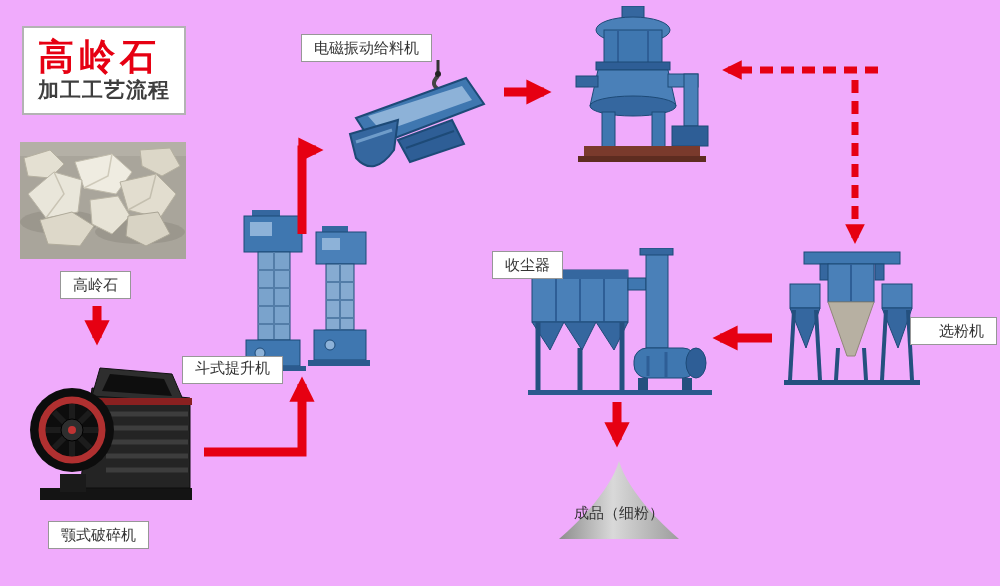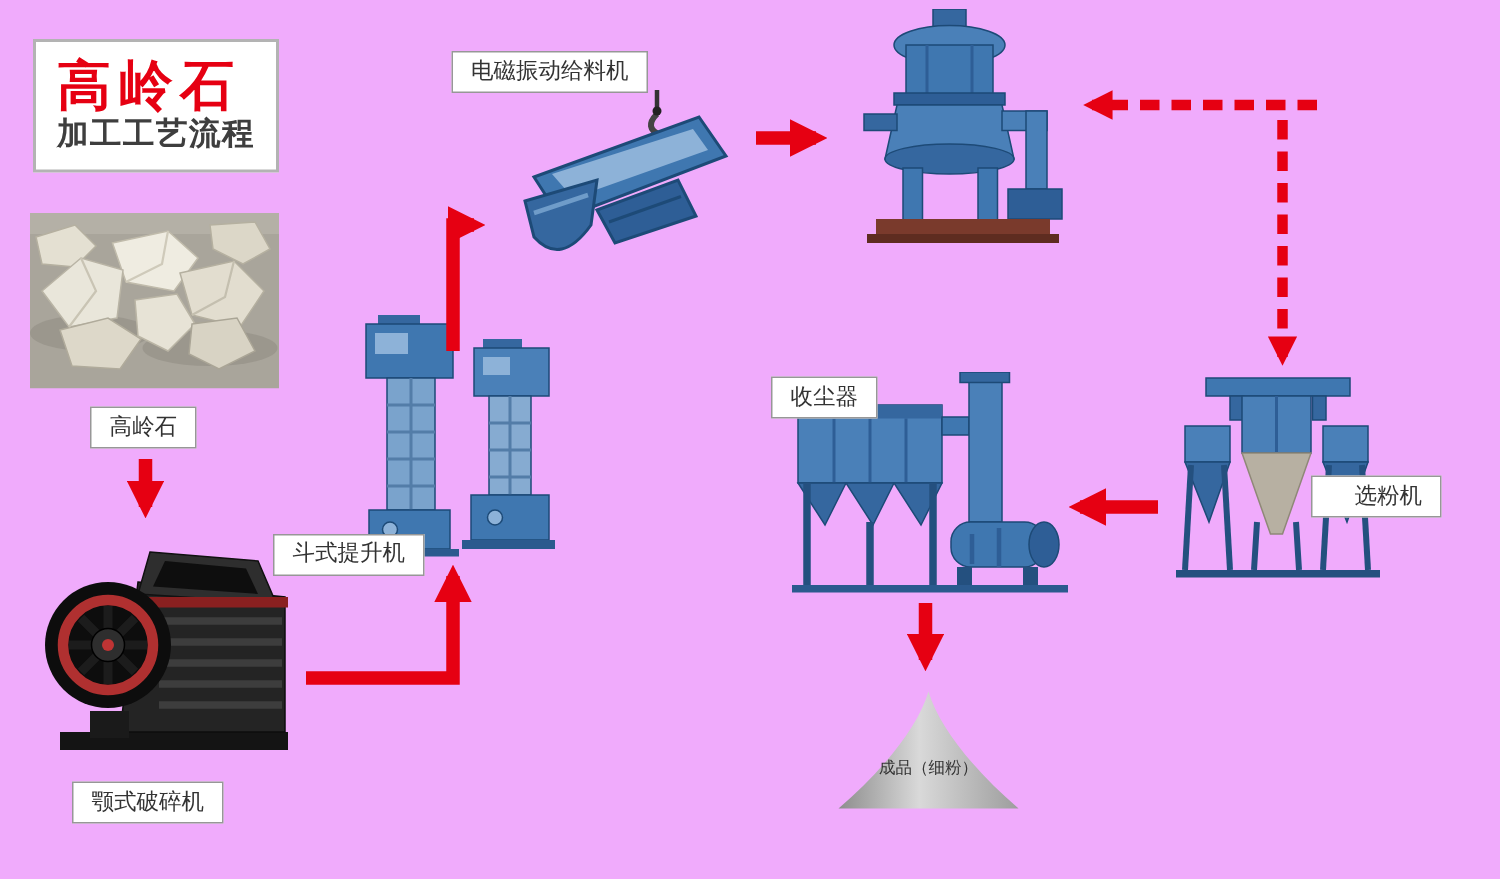--- a/index.html
+++ b/index.html
@@ -21,21 +21,21 @@
 
   .label-box {
     position:absolute; background:#ffffff;
     border:1px solid #979797; color:#333333;
     font-size:15px; padding:3px 12px;
     white-space:nowrap; line-height:1.35;
   }
 
   .product-label {
     position:absolute; left:553px; top:504px; width:132px;
-    text-align:center; font-size:11px; color:#333333;
+    text-align:center; font-size:15px; color:#333333;
   }
 
   .arrows { position:absolute; left:0; top:0; pointer-events:none; }
   .arrow { stroke:#e60012; stroke-width:9; fill:none; }
   .arrow.dashed { stroke-width:7; stroke-dasharray:13 8; }
 
   svg.machine { position:absolute; display:block; }
 </style>
 </head>
 <body>
@@ -180,21 +180,21 @@
     <rect x="120" y="2" width="22" height="98" fill="#4a80b8" stroke="#1d4a77"></rect>
     <rect x="114" y="0" width="33" height="7" fill="#35679f" stroke="#1d4a77"></rect>
     <rect x="108" y="100" width="62" height="30" rx="13" fill="#3f77b0" stroke="#1d4a77"></rect>
     <ellipse cx="170" cy="115" rx="10" ry="15" fill="#2e5e96" stroke="#1d4a77"></ellipse>
     <line x1="122" y1="108" x2="122" y2="128" stroke="#2e5e96" stroke-width="3"></line>
     <line x1="140" y1="104" x2="140" y2="130" stroke="#2e5e96" stroke-width="3"></line>
     <rect x="112" y="130" width="10" height="12" fill="#24507f"></rect>
     <rect x="156" y="130" width="10" height="12" fill="#24507f"></rect>
     <rect x="2" y="142" width="184" height="5" fill="#2b5a8e"></rect>
   </svg>
-  <div class="label-box" style="left:514px; top:251px;">收尘器</div>
+  <div class="label-box" style="left:492px; top:251px;">收尘器</div>
 
   <svg class="machine" style="left:776px; top:248px;" width="152" height="142" viewBox="0 0 152 142">
     <rect x="28" y="4" width="96" height="12" fill="#3f77b0" stroke="#1d4a77"></rect>
     <rect x="44" y="16" width="9" height="16" fill="#35679f" stroke="#1d4a77"></rect>
     <rect x="99" y="16" width="9" height="16" fill="#35679f" stroke="#1d4a77"></rect>
     <rect x="52" y="16" width="46" height="38" fill="#4a80b8" stroke="#1d4a77"></rect>
     <line x1="75" y1="16" x2="75" y2="54" stroke="#2e5e96" stroke-width="2"></line>
     <polygon points="52,54 98,54 79,108 71,108" fill="#b7b0a2" stroke="#8f8878"></polygon>
     <rect x="14" y="36" width="30" height="24" fill="#4a80b8" stroke="#1d4a77"></rect>
     <polygon points="14,60 44,60 30,100" fill="#35679f" stroke="#1d4a77"></polygon>
@@ -203,21 +203,21 @@
     <g stroke="#24507f" stroke-width="4">
       <line x1="18" y1="62" x2="14" y2="132"></line>
       <line x1="40" y1="62" x2="44" y2="132"></line>
       <line x1="110" y1="62" x2="106" y2="132"></line>
       <line x1="132" y1="62" x2="136" y2="132"></line>
       <line x1="62" y1="100" x2="60" y2="132"></line>
       <line x1="88" y1="100" x2="90" y2="132"></line>
     </g>
     <rect x="8" y="132" width="136" height="5" fill="#24507f"></rect>
   </svg>
-  <div class="label-box" style="left:874px; top:317px;padding-left:28px;">选粉机</div>
+  <div class="label-box" style="left:910px; top:317px;padding-left:28px;">选粉机</div>
 
   <svg class="machine" style="left:553px; top:458px;" width="132" height="86" viewBox="0 0 132 86">
     <defs>
       <linearGradient id="coneGrad" x1="0" y1="0" x2="1" y2="0">
         <stop offset="0" stop-color="#8d8d8d"></stop>
         <stop offset="0.45" stop-color="#d9d9d9"></stop>
         <stop offset="1" stop-color="#9d9d9d"></stop>
       </linearGradient>
     </defs>
     <path d="M66,3 C59,27 35,56 6,81 L126,81 C97,56 73,27 66,3 Z" fill="url(#coneGrad)"></path>

